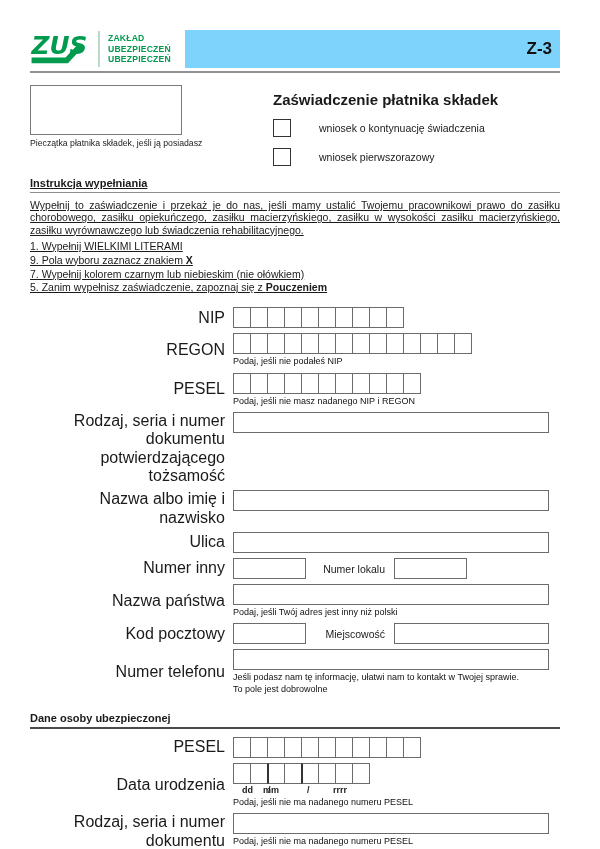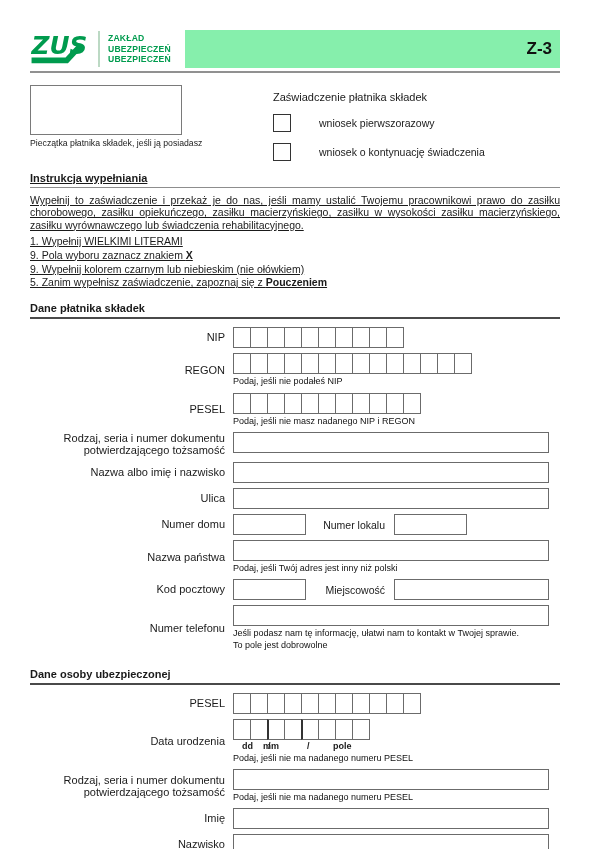--- a/index.html
+++ b/index.html
@@ -9,44 +9,44 @@
     font-family:"Liberation Sans", sans-serif; color:#1a1a1a;
     padding:30px 40px 34px 30px;
     display:flex; flex-direction:column; overflow:hidden;
   }
   
   .header { display:flex; align-items:stretch; height:42px; }
   .logo-wrap { display:flex; align-items:center; width:155px; flex:none; }
   .logo-svg { width:62px; height:38px; flex:none; }
   .logo-divider { width:2px; height:36px; background:#bcd9c4; margin:0 8px 0 6px; flex:none; }
   .org-lines { font-size:8.6px; font-weight:bold; color:#009b4e; line-height:1.25; letter-spacing:.2px; }
-  .band { flex:1; background:#86efac; display:flex; align-items:center; justify-content:flex-end; padding-right:8px; }
+  .band { flex:1; background:#7dd3fc; display:flex; align-items:center; justify-content:flex-end; padding-right:8px; }
   .form-code { font-size:17px; font-weight:bold; color:#111; }
   .header-rule { border-bottom:2px solid #919191; margin-top:3px; }
   
   .intro-grid { display:flex; margin-top:12px; }
   .stamp-col { width:243px; flex:none; }
   .stamp-box { width:152px; height:50px; border:1px solid #7a7a7a; background:#fff; }
   .stamp-caption { font-size:8.7px; margin-top:3px; color:#222; }
   .title-col { flex:1; padding-top:6px; }
-  .doc-title { font-size:11px; font-weight:normal; }
+  .doc-title { font-size:15px; font-weight:bold; }
   .cb-row { display:flex; align-items:center; margin-top:11px; }
   .checkbox { width:18px; height:18px; border:1px solid #333; background:#fff; flex:none; }
   .cb-label { margin-left:28px; font-size:10.5px; }
   
   .instr { margin-top:11px;text-decoration:underline; }
   .sec-heading { font-size:11px; font-weight:bold; padding-bottom:3px; }
   .instr .sec-heading { border-bottom:1.5px solid #8d8d8d; }
   .instr-intro { font-size:10.5px; line-height:1.17; text-align:justify; margin-top:6px; }
   .instr-list { margin-top:4px; font-size:10.5px; line-height:1.32; }
   
   .data-section { margin-top:12px; }
   .data-section .sec-heading { border-bottom:2px solid #4a4a4a; margin-bottom:8px; }
   .row { display:flex; margin-bottom:5px; }
-  .lbl { width:203px; flex:none; padding-right:8px; font-size:11px;
+  .lbl { width:203px; flex:none; padding-right:8px; font-size:16px;
          display:flex; align-items:center; justify-content:flex-end;
          text-align:right; min-height:21px; line-height:1.15; }
   .fld { flex:1; }
   .cells { display:flex; }
   .cell { width:18px; height:21px; border:1px solid #6b6b6b; background:#fff; margin-left:-1px; }
   .cell:first-child { margin-left:0; }
   .cell-sep { border-left:2px solid #333; }
   .box { border:1px solid #6b6b6b; height:21px; background:#fff; }
   .box-wide { width:316px; }
   .box-sm { width:73px; }
@@ -86,42 +86,41 @@
 
   <div class="intro-grid">
     <div class="stamp-col">
       <div class="stamp-box"></div>
       <div class="stamp-caption">Pieczątka płatnika składek, jeśli ją posiadasz</div>
     </div>
     <div class="title-col">
       <div class="doc-title">Zaświadczenie płatnika składek</div>
       <div class="cb-row">
         <div class="checkbox"></div>
-        <span class="cb-label">wniosek pierwszorazowy</span>
+        <span class="cb-label">wniosek o kontynuację świadczenia</span>
       </div>
       <div class="cb-row">
         <div class="checkbox"></div>
-        <span class="cb-label">wniosek o kontynuację świadczenia</span>
+        <span class="cb-label">wniosek pierwszorazowy</span>
       </div>
     </div>
   </div>
 
   <div class="instr">
     <div class="sec-heading">Instrukcja wypełniania</div>
     <div class="instr-intro">Wypełnij to zaświadczenie i przekaż je do nas, jeśli mamy ustalić Twojemu pracownikowi prawo do zasiłku chorobowego, zasiłku opiekuńczego, zasiłku macierzyńskiego, zasiłku w wysokości zasiłku macierzyńskiego, zasiłku wyrównawczego lub świadczenia rehabilitacyjnego.</div>
     <div class="instr-list">
       <div>1. Wypełnij WIELKIMI LITERAMI</div>
       <div><span>9. Pola wyboru zaznacz znakiem </span><b>X</b></div>
-      <div>9. Wypełnij kolorem czarnym lub niebieskim (nie ołówkiem)</div>
+      <div>7. Wypełnij kolorem czarnym lub niebieskim (nie ołówkiem)</div>
       <div><span>5. Zanim wypełnisz zaświadczenie, zapoznaj się z </span><b>Pouczeniem</b></div>
     </div>
   </div>
 
   <div class="data-section">
-    <div class="sec-heading">Dane płatnika składek</div>
 
     <div class="row">
       <div class="lbl">NIP</div>
       <div class="fld">
           <div class="cells">
             <div class="cell"></div>
             <div class="cell"></div>
             <div class="cell"></div>
             <div class="cell"></div>
             <div class="cell"></div>
@@ -192,21 +191,21 @@
     </div>
 
     <div class="row">
       <div class="lbl">Ulica</div>
       <div class="fld">
           <div class="box box-wide"></div>
         </div>
     </div>
 
     <div class="row">
-      <div class="lbl">Numer domu</div>
+      <div class="lbl">Numer inny</div>
       <div class="fld pair">
         <div class="box box-sm"></div>
         <div class="lbl2">Numer lokalu</div>
         <div class="box box-sm"></div>
       </div>
     </div>
 
     <div class="row">
       <div class="lbl">Nazwa państwa</div>
       <div class="fld">
@@ -269,21 +268,21 @@
             <div class="cell cell-sep"></div>
             <div class="cell"></div>
             <div class="cell"></div>
             <div class="cell"></div>
           </div>
         <div class="date-under">
           <span class="du du-dd">dd</span>
           <span class="du du-s1">/</span>
           <span class="du du-mm">mm</span>
           <span class="du du-s2">/</span>
-          <span class="du du-rrrr">pole</span>
+          <span class="du du-rrrr">rrrr</span>
         </div>
         <div class="hint">Podaj, jeśli nie ma nadanego numeru PESEL</div>
       </div>
     </div>
 
     <div class="row">
       <div class="lbl">Rodzaj, seria i numer dokumentu potwierdzającego tożsamość</div>
       <div class="fld">
         <div class="box box-wide"></div>
         <div class="hint">Podaj, jeśli nie ma nadanego numeru PESEL</div>

